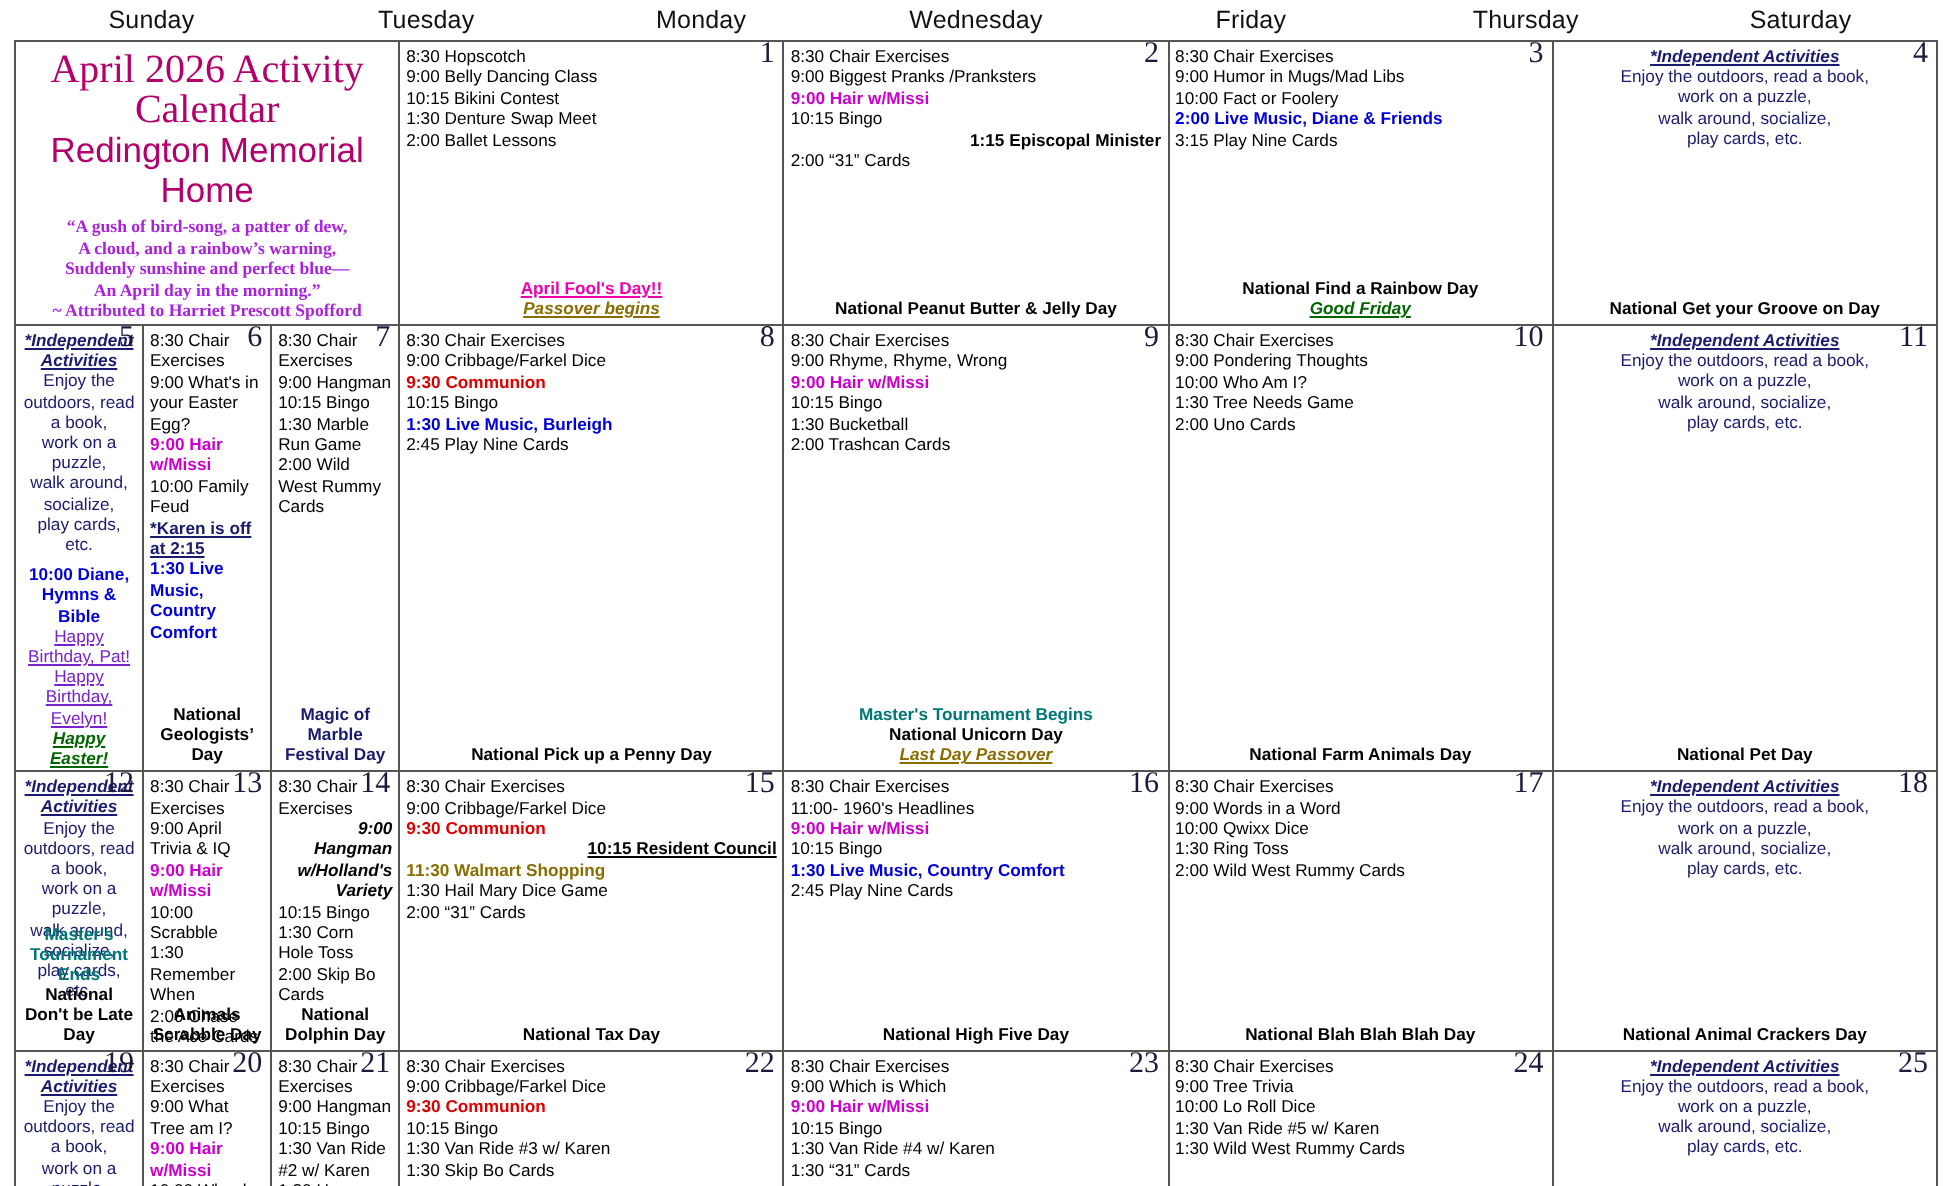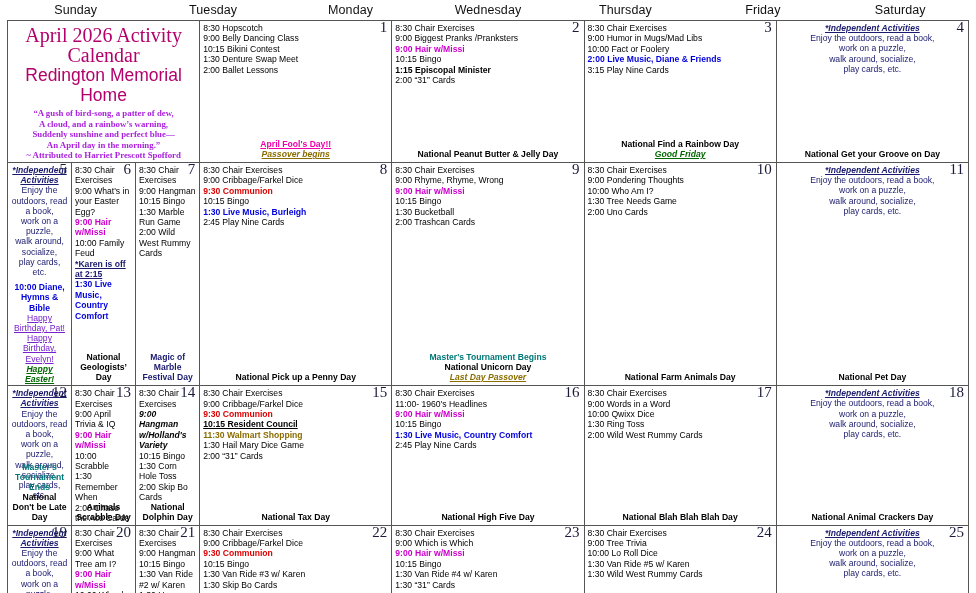--- a/index.html
+++ b/index.html
@@ -93,21 +93,21 @@
   .c-blue    { color: #0000dd; font-weight: bold; }
   .c-red     { color: #dd0000; font-weight: bold; }
   .c-green   { color: #006600; font-weight: bold; }
   .c-teal    { color: #007777; font-weight: bold; }
   .c-gold    { color: #8a6d00; font-weight: bold; }
   .c-purple  { color: #7722cc; font-weight: normal; }
   .c-navy    { color: #1a1a6e; font-weight: bold; }
   .c-pink    { color: #ee00aa; font-weight: bold; }
   .u  { text-decoration: underline; }
   .i  { font-style: italic; }
-  .b  { font-weight: bold; }
+  .b  { font-weight: bold; text-align: right; }
   
   .titlecell {
     text-align: center;
     padding-top: 4px !important;
   }
   .title1 {
     font-family: "Liberation Serif", serif;
     color: #b3006b;
     font-size: 20px;
     line-height: 20px;
@@ -131,22 +131,22 @@
 </head>
 <body>
 
 <div id="page">
 
   <div class="dow-row">
     <div class="dow">Sunday</div>
     <div class="dow">Tuesday</div>
     <div class="dow">Monday</div>
     <div class="dow">Wednesday</div>
+    <div class="dow">Friday</div>
     <div class="dow">Thursday</div>
-    <div class="dow">Friday</div>
     <div class="dow">Saturday</div>
   </div>
 
   <table class="cal">
     <tbody>
         <tr class="r1">
       <td class="titlecell" colspan="3">
         <div class="title1">April 2026 Activity Calendar</div>
         <div class="title2">Redington Memorial Home</div>
         <div class="poem">

